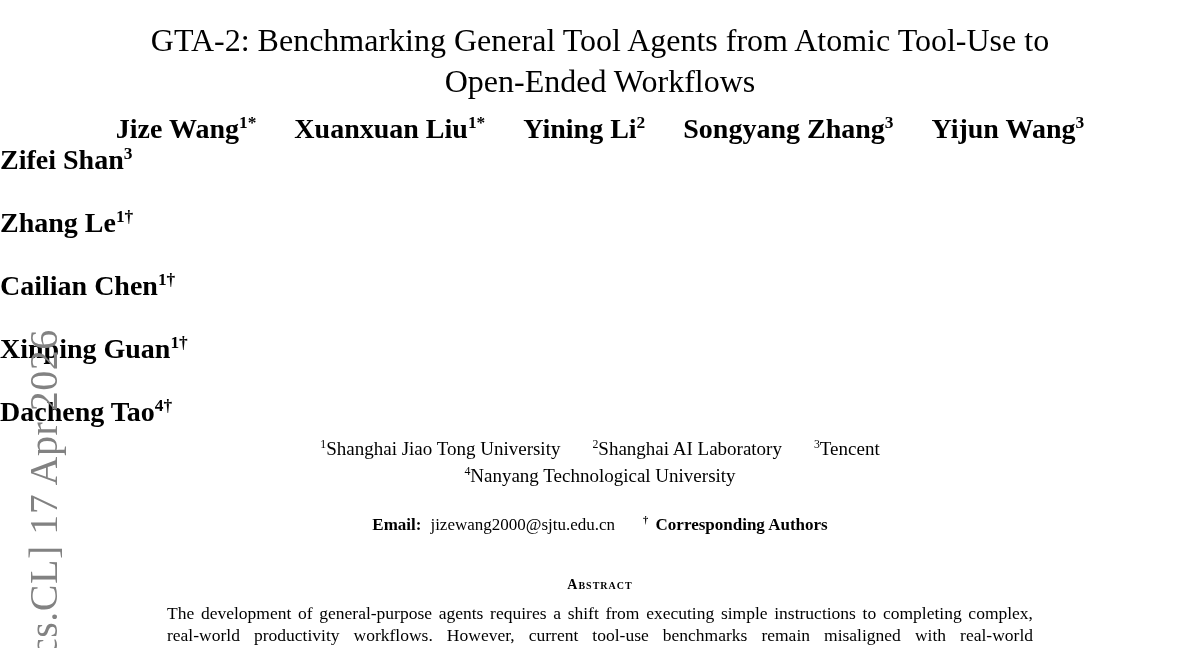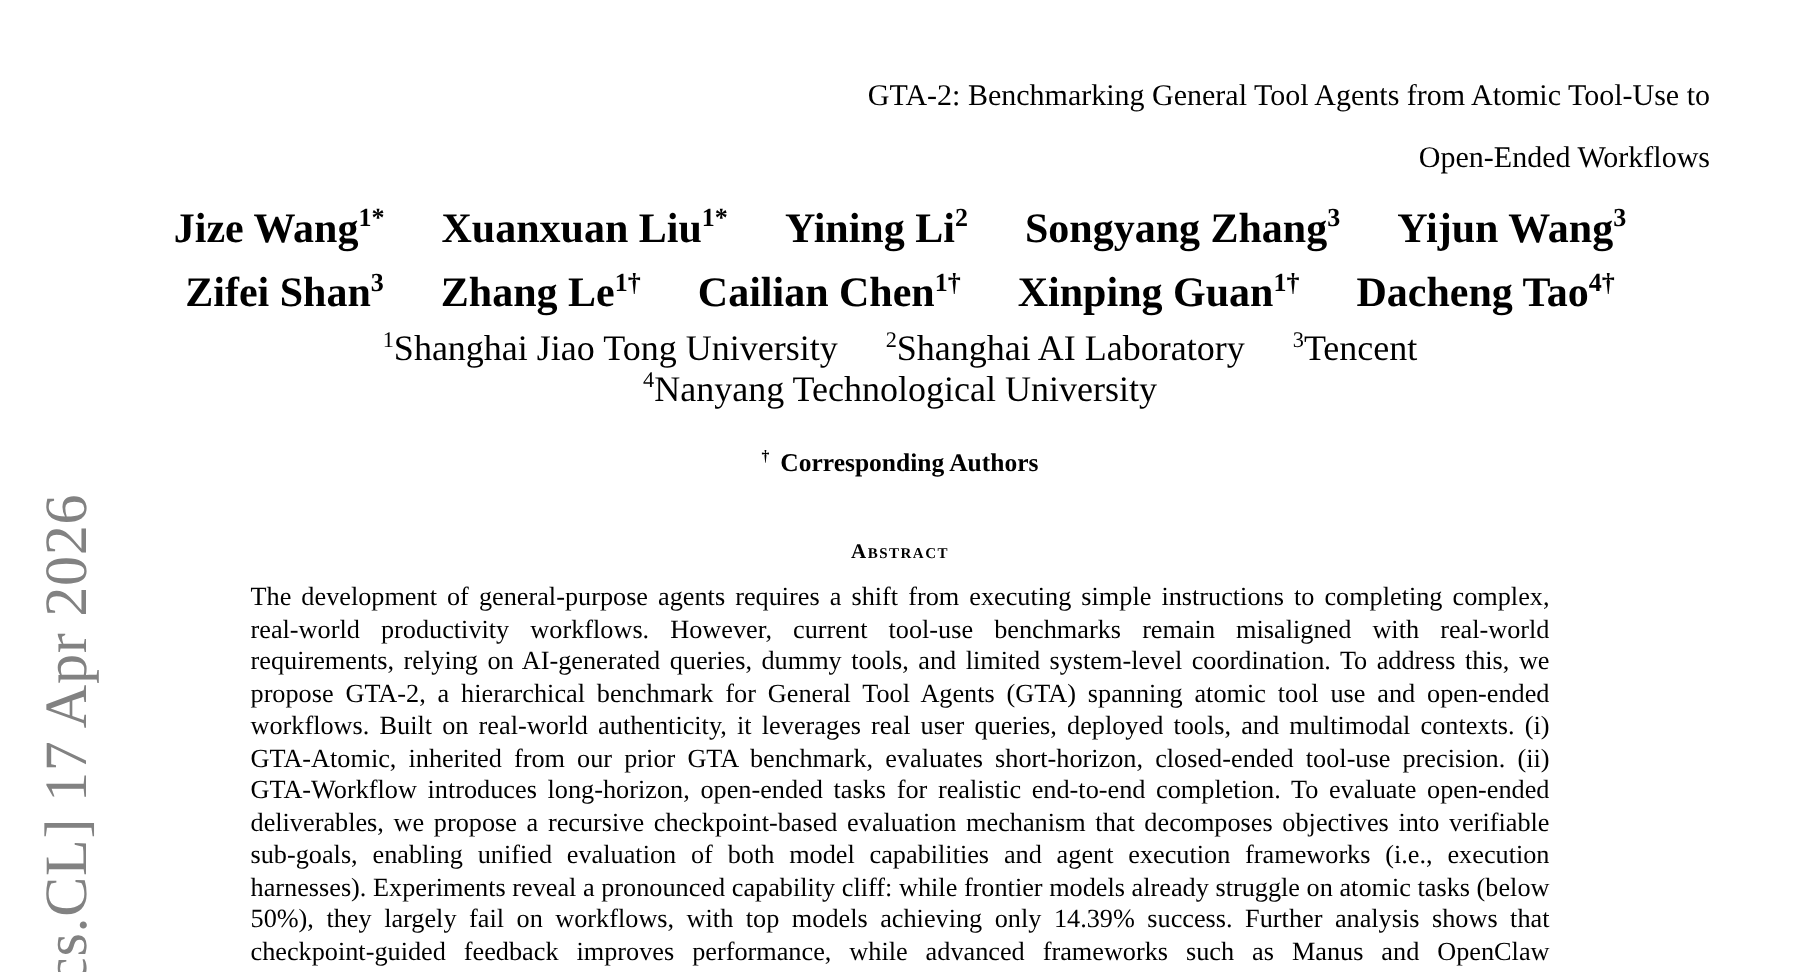--- a/index.html
+++ b/index.html
@@ -13,35 +13,35 @@
 
   .arxiv-watermark {
     position: absolute; left: 22px; top: 656px;
     transform: rotate(-90deg); transform-origin: 0 0;
     white-space: nowrap;
     font-size: 40px; line-height: 44px;
     color: #828282;
     letter-spacing: 0.5px;
   }
 
-  .title { margin: 44px 60px 0; text-align: right; font-size: 20px; font-weight: normal; line-height: 41px; }
+  .title { margin: 20px 60px 0; text-align: center; font-size: 32px; font-weight: normal; line-height: 41px; }
   .title .tl { display: block; }
 
   .authors-row {
     display: flex; justify-content: center; align-items: baseline; gap: 38px;
     font-weight: bold; font-size: 28px; line-height: 25px;
   }
   .authors-row.row1 { margin-top: 14px; }
-  .authors-row.row2 { margin-top: 18px; }
+  .authors-row.row2 { margin-top: 6px; flex-direction: column; }
   sup { font-size: 62%; line-height: 0; }
   .author sup { font-weight: bold; }
 
   .affil-row {
     display: flex; justify-content: center; align-items: baseline; gap: 32px;
-    font-size: 24px; line-height: 24px;
+    font-size: 19px; line-height: 24px;
   }
   .affil-row.row1 { margin-top: 13px; }
   .affil-row.row2 { margin-top: 3px; }
 
   .contact {
     margin-top: 26px;
     display: flex; justify-content: center; align-items: baseline; gap: 28px;
     font-size: 17px; line-height: 21px;
   }
   .contact .email-group { display: inline-flex; gap: 9px; align-items: baseline; }
@@ -93,20 +93,24 @@
     <span class="affil"><sup>1</sup><span>Shanghai Jiao Tong University</span></span>
     <span class="affil"><sup>2</sup><span>Shanghai AI Laboratory</span></span>
     <span class="affil"><sup>3</sup><span>Tencent</span></span>
   </div>
 
   <div class="affil-row row2">
     <span class="affil"><sup>4</sup><span>Nanyang Technological University</span></span>
   </div>
 
   <div class="contact">
+    <span class="email-group">
+      <span class="bold">Email:</span>
+      <span>jizewang2000@sjtu.edu.cn</span>
+    </span>
     <span class="note">
       <sup>†</sup>
       <span>Corresponding Authors</span>
     </span>
   </div>
 
   <div class="abstract-heading">Abstract</div>
 
   <div class="abstract-text">The development of general-purpose agents requires a shift from executing simple instructions to completing complex, real-world productivity workflows. However, current tool-use benchmarks remain misaligned with real-world requirements, relying on AI-generated queries, dummy tools, and limited system-level coordination. To address this, we propose GTA-2, a hierarchical benchmark for General Tool Agents (GTA) spanning atomic tool use and open-ended workflows. Built on real-world authenticity, it leverages real user queries, deployed tools, and multimodal contexts. (i) GTA-Atomic, inherited from our prior GTA benchmark, evaluates short-horizon, closed-ended tool-use precision. (ii) GTA-Workflow introduces long-horizon, open-ended tasks for realistic end-to-end completion. To evaluate open-ended deliverables, we propose a recursive checkpoint-based evaluation mechanism that decomposes objectives into verifiable sub-goals, enabling unified evaluation of both model capabilities and agent execution frameworks (i.e., execution harnesses). Experiments reveal a pronounced capability cliff: while frontier models already struggle on atomic tasks (below 50%), they largely fail on workflows, with top models achieving only 14.39% success. Further analysis shows that checkpoint-guided feedback improves performance, while advanced frameworks such as Manus and OpenClaw substantially enhance workflow completion, highlighting the importance of execution harness design beyond the underlying</div>
 

